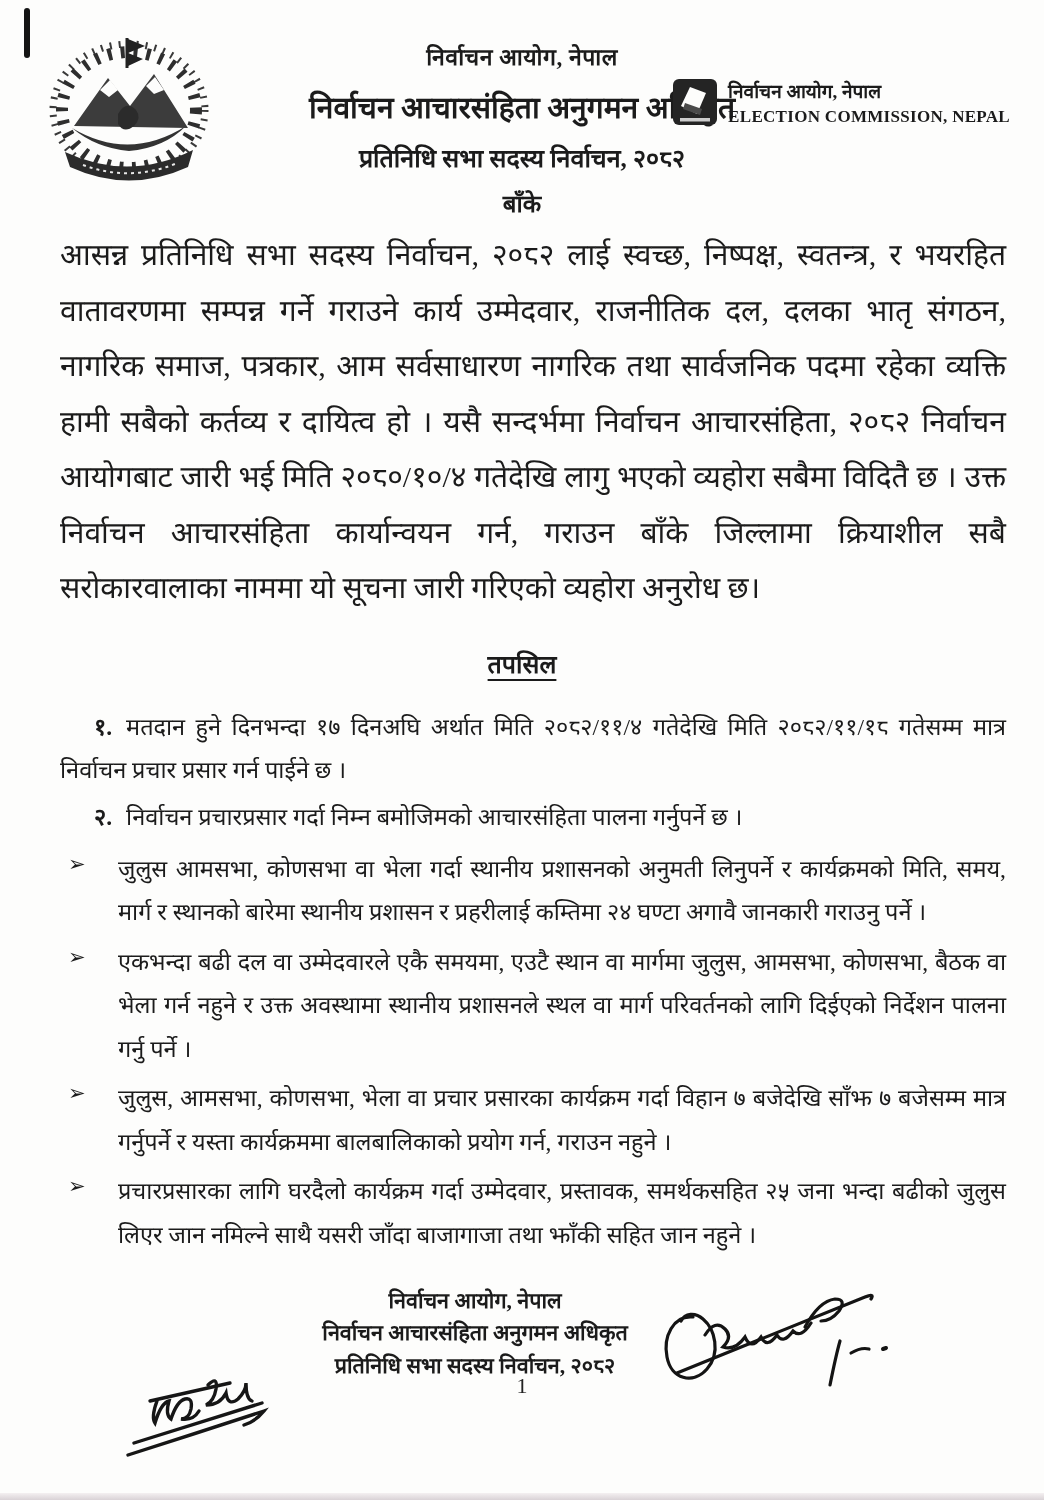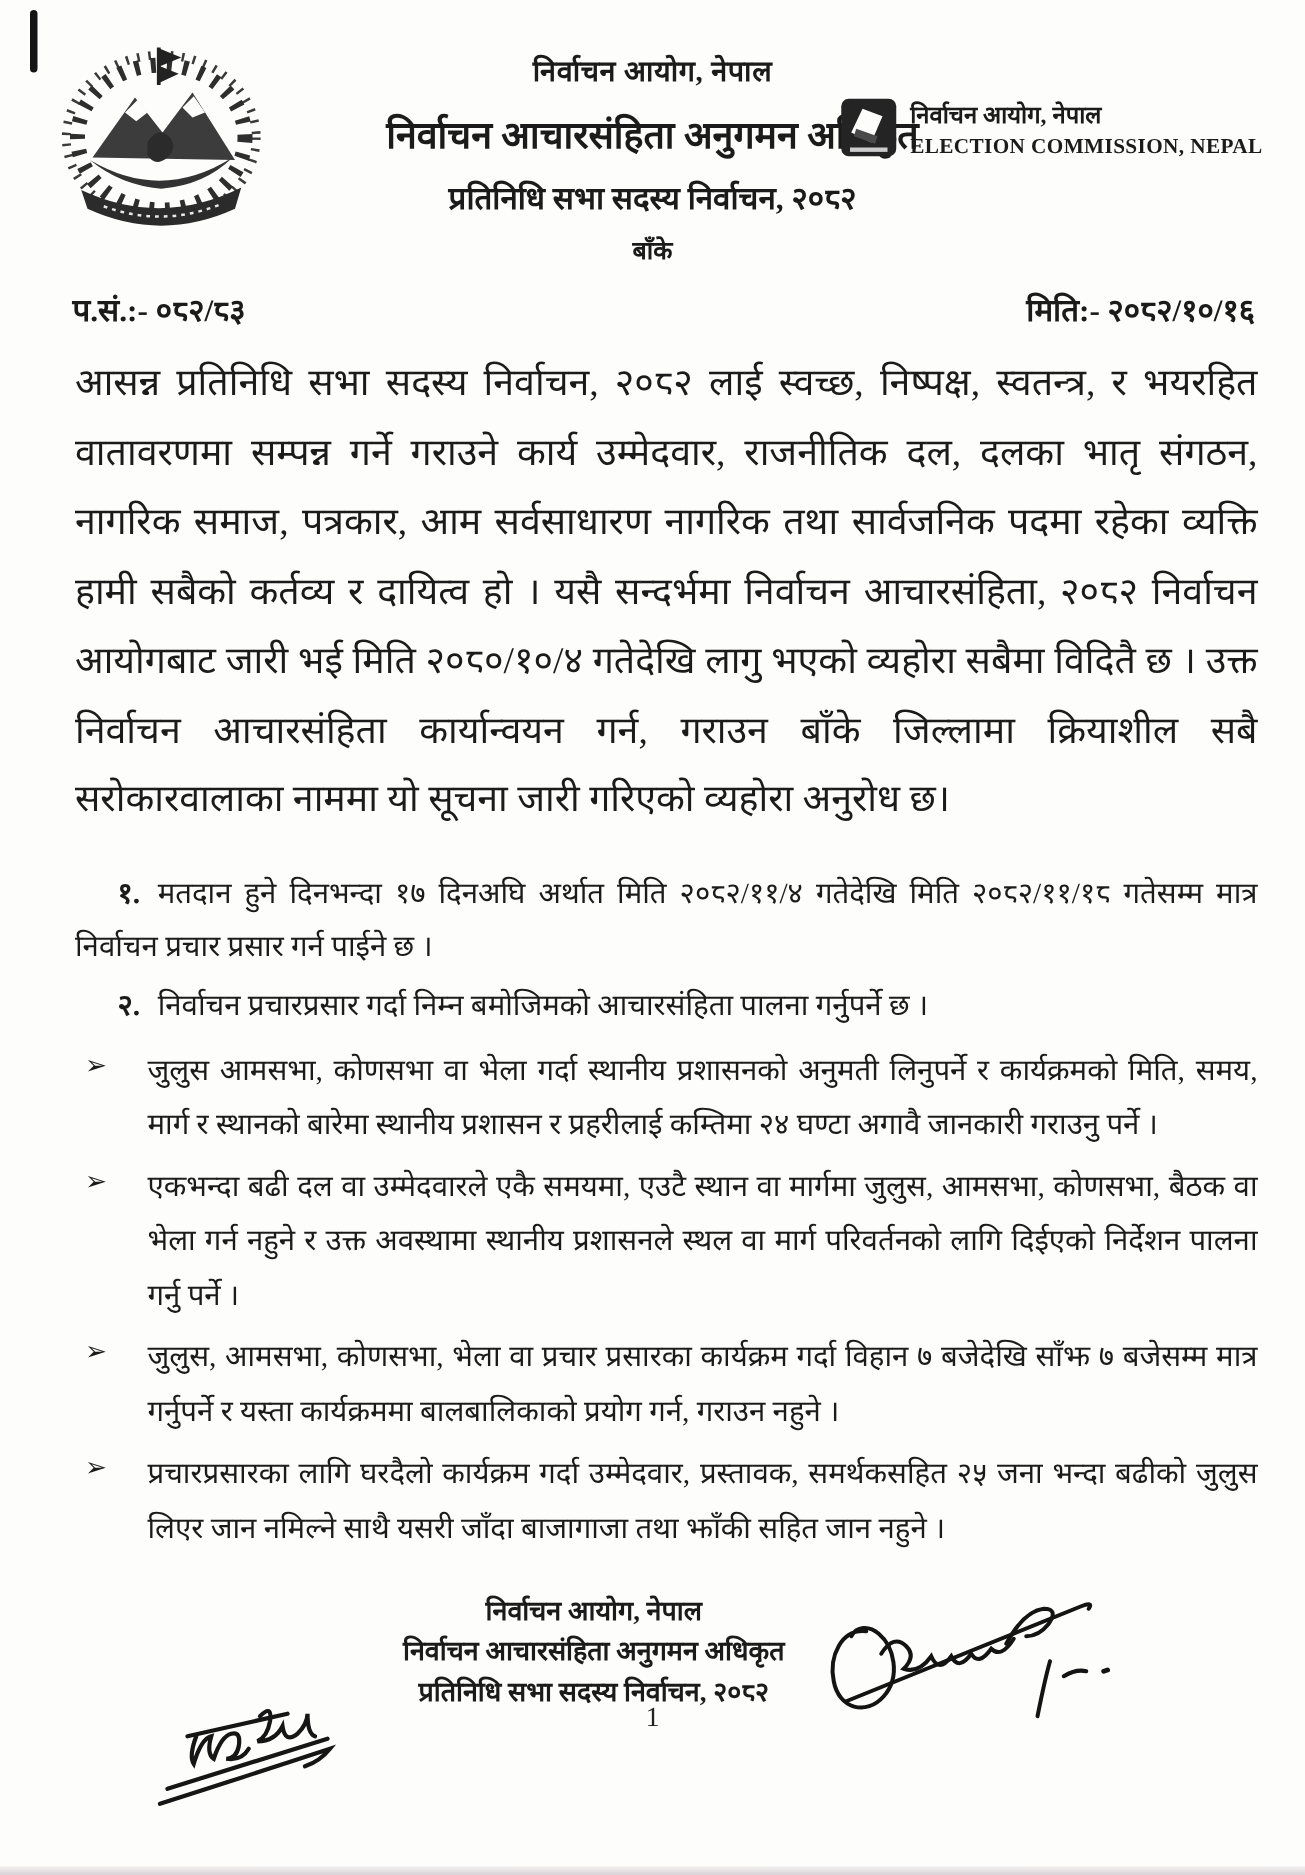--- a/index.html
+++ b/index.html
@@ -23,21 +23,21 @@
   }
   
   .header { position:relative; height:212px; }
   .emblem { position:absolute; left:38px; top:34px; }
   .header-center {
     position:absolute; left:0; right:0; top:40px; text-align:center;
   }
   .h-line1 { font-size:23px; font-weight:600; letter-spacing:.5px; }
   .h-line2 { font-size:30px; font-weight:700; margin-top:14px; }
   .h-line3 { font-size:25px; font-weight:700; margin-top:13px; }
-  .h-line4 { font-size:20px; font-weight:700; margin-top:12px; }
+  .h-line4 { font-size:24px; font-weight:700; margin-top:12px; }
   .ec-logo {
     position:absolute; right:34px; top:76px;
     display:flex; align-items:flex-start; gap:10px;
   }
   .ec-text { padding-top:2px; }
   .ec-np { font-size:19px; font-weight:600; white-space:nowrap; }
   .ec-en { font-size:17px; font-weight:700; letter-spacing:.3px; white-space:nowrap; margin-top:3px; }
   
   .meta-row {
     display:flex; justify-content:space-between;
@@ -131,28 +131,25 @@
         <polygon points="13,27 30,33 28,39 11,33" fill="#4a4a4a"></polygon>
         <rect x="8" y="42" width="30" height="3.5" fill="#cccccc"></rect>
       </svg>
       <div class="ec-text">
         <div class="ec-np">निर्वाचन आयोग, नेपाल</div>
         <div class="ec-en">ELECTION COMMISSION, NEPAL</div>
       </div>
     </div>
   </div>
 
-  <div class="meta-row">
-    <span>प.सं.:- ०८२/८३</span>
-    <span>मिति:- २०८२/१०/१६</span>
-  </div>
 
 
   <p class="body-para">आसन्न प्रतिनिधि सभा सदस्य निर्वाचन, २०८२ लाई स्वच्छ, निष्पक्ष, स्वतन्त्र, र भयरहित वातावरणमा सम्पन्न गर्ने गराउने कार्य उम्मेदवार, राजनीतिक दल, दलका भातृ संगठन, नागरिक समाज, पत्रकार, आम सर्वसाधारण नागरिक तथा सार्वजनिक पदमा रहेका व्यक्ति हामी सबैको कर्तव्य र दायित्व हो ।  यसै सन्दर्भमा निर्वाचन आचारसंहिता, २०८२ निर्वाचन आयोगबाट जारी भई मिति २०८०/१०/४ गतेदेखि लागु भएको व्यहोरा सबैमा विदितै छ ।  उक्त निर्वाचन आचारसंहिता कार्यान्वयन गर्न, गराउन बाँके जिल्लामा क्रियाशील सबै सरोकारवालाका नाममा यो सूचना जारी गरिएको व्यहोरा अनुरोध छ।</p>
 
+  <div class="tapasil-heading">तपसिल</div>
 
   <div class="num-items">
     <p class="num-item">
       <span class="num">१.</span><span>मतदान हुने दिनभन्दा १७ दिनअघि अर्थात मिति २०८२/११/४ गतेदेखि मिति २०८२/११/१८ गतेसम्म मात्र निर्वाचन प्रचार प्रसार गर्न पाईने छ ।</span>
     </p>
     <p class="num-item">
       <span class="num">२.</span><span>निर्वाचन प्रचारप्रसार गर्दा निम्न बमोजिमको आचारसंहिता पालना गर्नुपर्ने छ ।</span>
     </p>
   </div>
 

